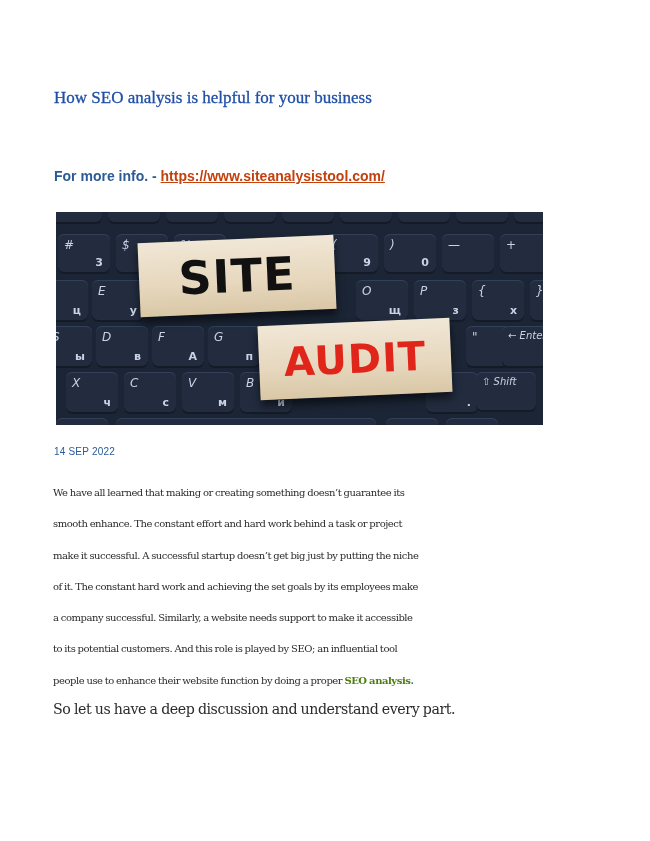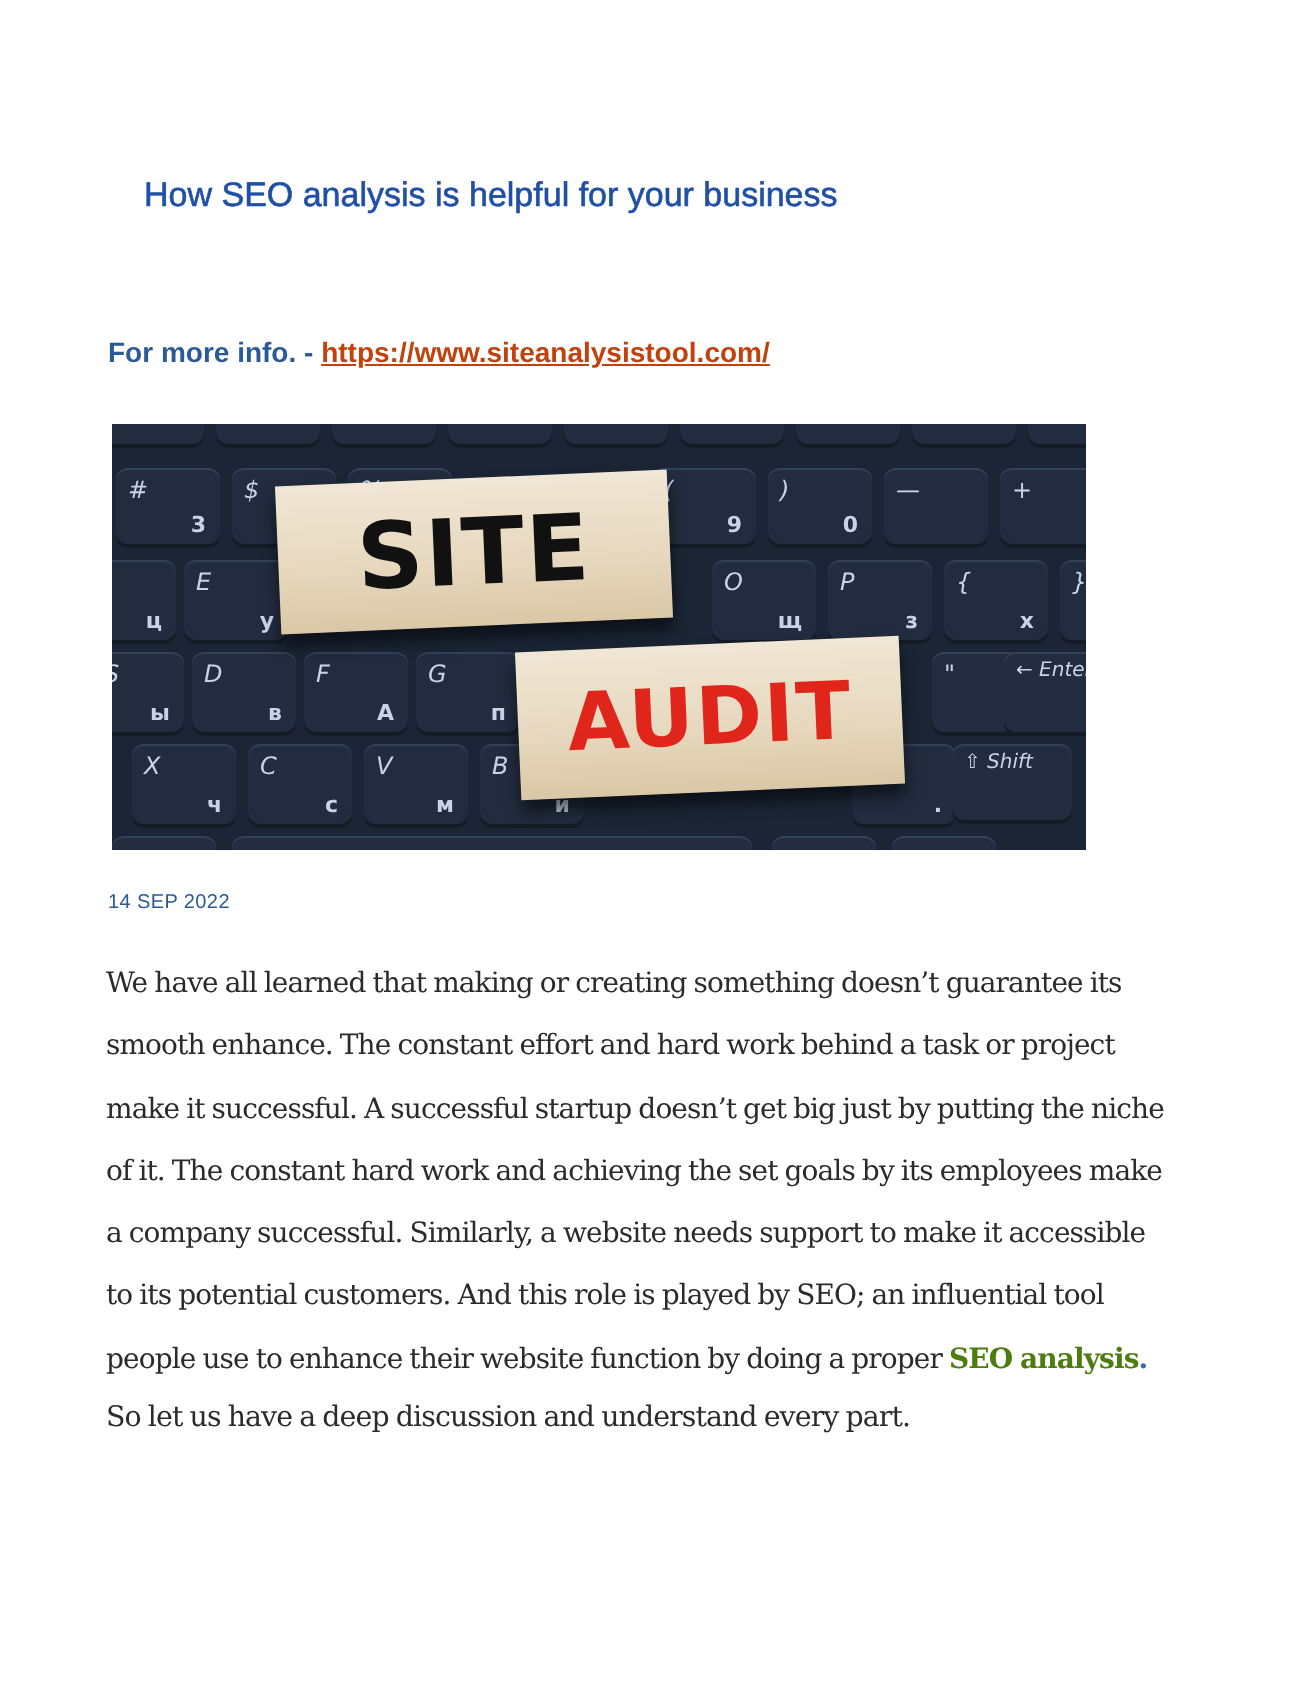--- a/index.html
+++ b/index.html
@@ -1,19 +1,19 @@
 <!DOCTYPE html>
 <html><head>
   <meta charset="utf-8">
   <style>
     html, body { margin: 0; padding: 0; background: #ffffff; }
     body { width: 650px; height: 841px; position: relative; overflow: hidden; }
     .page-title {
-      position: absolute; left: 72px; top: 88px;
-      font-family: Liberation Sans, sans-serif;
+      position: absolute; left: 54px; top: 88px;
+      font-family: Liberation Serif, serif;
       font-size: 17px; color: #1f4fa6; font-weight: normal;
       -webkit-text-stroke: 0.3px #1f4fa6;
       margin: 0; white-space: nowrap;
     }
     .more-info {
       position: absolute; left: 54px; top: 168px;
       font-family: "Liberation Sans", sans-serif;
       font-size: 14px; font-weight: bold; color: #2a5a97;
       white-space: nowrap;
     }
@@ -39,21 +39,21 @@
     .block-site { left: 83px; top: 27px; width: 196px; height: 74px; transform: rotate(-2.5deg); color: #111; font-size: 46px; letter-spacing: 1px; }
     .block-audit { left: 203px; top: 110px; width: 192px; height: 74px; transform: rotate(-2.5deg); color: #e0261b; font-size: 40px; letter-spacing: 1px; }
     .date {
       position: absolute; left: 54px; top: 446px;
       font-family: "Liberation Sans", sans-serif;
       font-size: 10px; font-weight: normal; color: #2a5a97; letter-spacing: 0.2px;
     }
     .body-text {
       position: absolute; left: 53px; top: 477px; width: 545px;
       font-family: "DejaVu Serif", serif;
-      font-size: 14px; line-height: 31.3px; color: #2b2b2b; margin: 0;
+      font-size: 10px; line-height: 31.3px; color: #2b2b2b; margin: 0;
       letter-spacing: -0.45px; word-spacing: -0.5px;
     }
     .body-text a { color: #4d7c0f; font-weight: bold; text-decoration: none; }
     .closing {
       position: absolute; left: 53px; top: 701px;
       font-family: "DejaVu Serif", serif;
       font-size: 14.2px; color: #2b2b2b; margin: 0;
       letter-spacing: -0.45px; word-spacing: -0.5px; white-space: nowrap;
     }
     .line { display: block; white-space: nowrap; }

